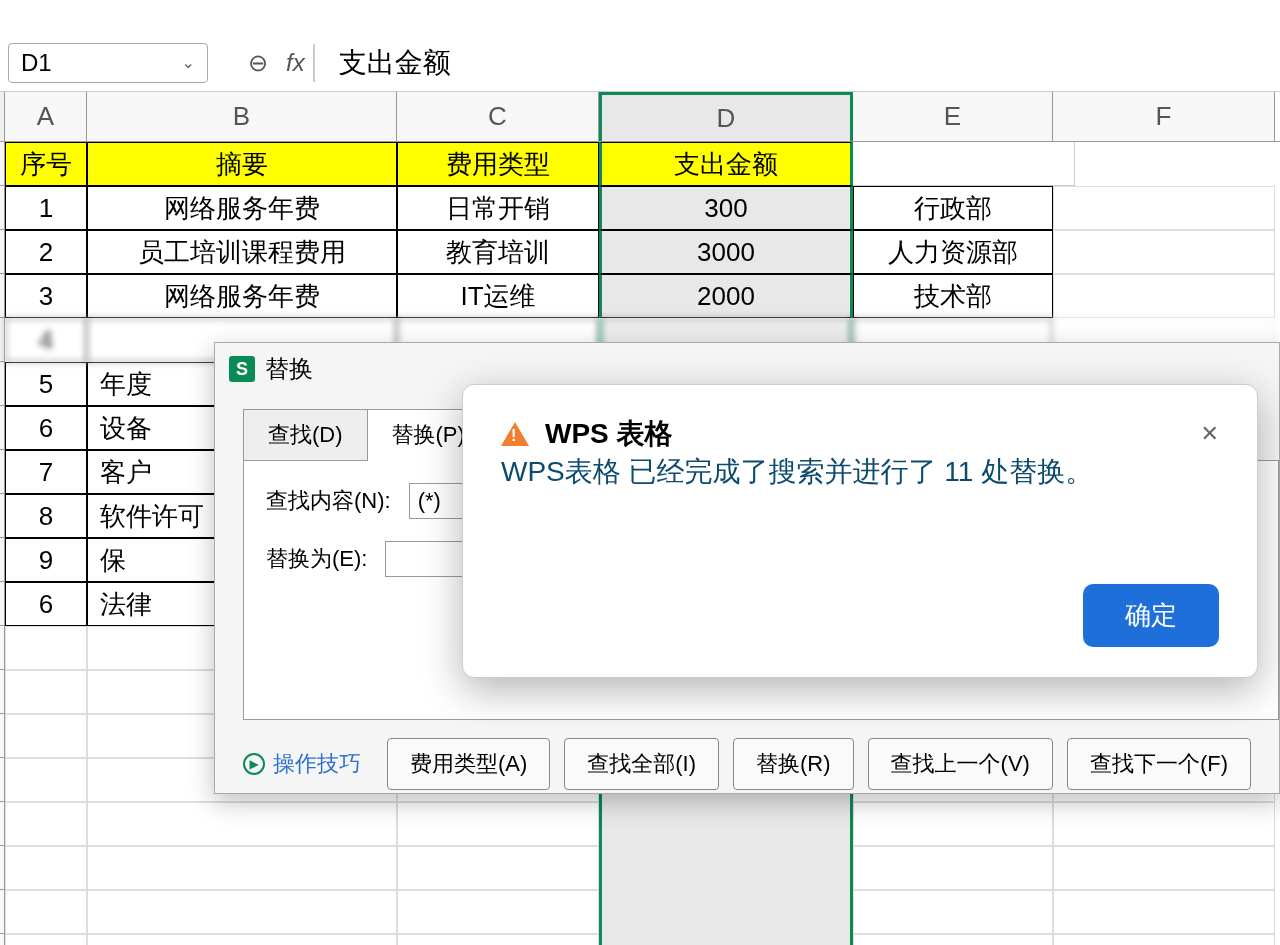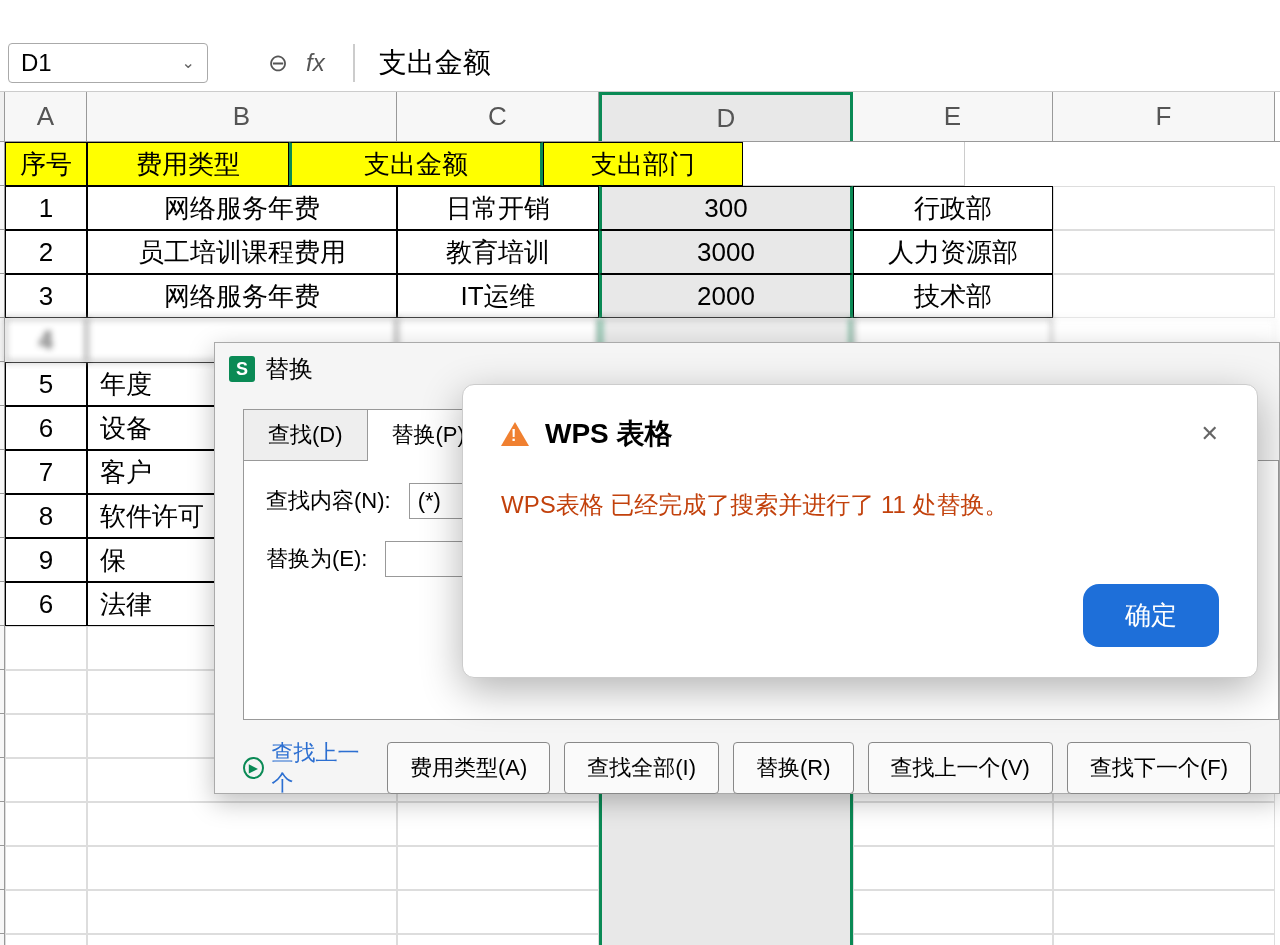--- a/index.html
+++ b/index.html
@@ -1,19 +1,19 @@
 <!DOCTYPE html>
 <html><head>
 <meta charset="utf-8">
 <style>
 * { box-sizing: border-box; margin: 0; padding: 0; }
 body { font-family: "Microsoft YaHei", sans-serif; background: #fff; width: 1280px; height: 945px; overflow: hidden; position: relative; }
 
 
-.formula-bar { display: flex; align-items: center; height: 58px; border-bottom: 1px solid #ccc; padding: 0 8px; gap: 20px; margin-top: 34px; }
+.formula-bar { display: flex; align-items: center; height: 58px; border-bottom: 1px solid #ccc; padding: 0 8px; gap: 0; margin-top: 34px; }
 .cell-name-box { width: 200px; height: 40px; border: 1px solid #aaa; border-radius: 4px; display: flex; align-items: center; justify-content: space-between; padding: 0 12px; font-size: 24px; background: #fff; }
 .cell-name-box .chevron { color: #666; font-size: 16px; }
 .formula-controls { display: flex; align-items: center; gap: 18px; margin-left: 40px; }
 .formula-controls span { font-size: 24px; color: #555; cursor: pointer; }
 .formula-input { font-size: 28px; padding-left: 24px; border-left: 2px solid #ccc; margin-left: 8px; }
 
 
 .col-headers { display: flex; height: 50px; border-bottom: 1px solid #999; }
 .corner { width: 5px; border-right: 1px solid #999; background: #f0f0f0; }
 .col-h { display: flex; align-items: center; justify-content: center; font-size: 26px; color: #555; border-right: 1px solid #999; background: #f7f7f7; }
@@ -51,22 +51,22 @@
 .fr-tips .play { width: 22px; height: 22px; border: 2px solid #0a8a55; border-radius: 50%; display: flex; align-items: center; justify-content: center; color: #0a8a55; font-size: 12px; }
 .fr-btn { padding: 10px 22px; font-size: 22px; border: 1px solid #888; background: #fafafa; border-radius: 4px; cursor: pointer; white-space: nowrap; }
 
 
 .msg-dialog { position: absolute; left: 462px; top: 384px; width: 796px; height: 294px; background: #fff; border: 1px solid #ccc; border-radius: 12px; box-shadow: 0 12px 40px rgba(0,0,0,0.3); padding: 30px 38px; }
 .msg-header { display: flex; align-items: center; justify-content: space-between; }
 .msg-title { display: flex; align-items: center; gap: 16px; font-size: 28px; font-weight: 600; }
 .warn-icon { width: 0; height: 0; border-left: 14px solid transparent; border-right: 14px solid transparent; border-bottom: 24px solid #f08030; position: relative; }
 .warn-icon::after { content: "!"; position: absolute; left: -4px; top: 5px; color: #fff; font-size: 16px; font-weight: bold; }
 .msg-close { font-size: 22px; color: #666; cursor: pointer; }
-.msg-body { font-size: 24px; margin-top: 36px; color: #c2410c; }
-.msg-ok { position: absolute; right: 38px; bottom: 30px; background: #1e6fd9; color: #fff; border: none; border-radius: 16px; font-size: 26px; padding: 14px 42px; cursor: pointer; font-family: Liberation Mono, monospace; }
+.msg-body { font-size: 28px; color: #0c4a6e; }
+.msg-ok { position: absolute; right: 38px; bottom: 30px; background: #1e6fd9; color: #fff; border: none; border-radius: 10px; font-size: 26px; padding: 14px 42px; cursor: pointer; font-family: Liberation Mono, monospace; }
 
 
 .blur-row .cell { filter: blur(3px); opacity: 0.8; }
 </style>
 </head>
 <body>
 
 <div class="formula-bar">
   <div class="cell-name-box">
     <span>D1</span>
@@ -87,23 +87,23 @@
   <div class="col-h col-D">D</div>
   <div class="col-h col-E">E</div>
   <div class="col-h col-F">F</div>
 </div>
 
 <div class="grid">
 
   <div class="row">
     <div class="row-h"></div>
     <div class="cell hdr col-A">序号</div>
+    <div class="cell hdr col-B">摘要</div>
     <div class="cell hdr col-C">费用类型</div>
     <div class="cell hdr sel col-D" style="background:#ffff00">支出金额</div>
-    <div class="cell hdr col-E">支出部门</div>
     <div class="cell col-F" style="border-bottom:1px solid #ccc;border-right:1px solid #ccc"></div>
   </div>
 
   <div class="row">
     <div class="row-h"></div>
     <div class="cell data-bordered col-A">1</div>
     <div class="cell data-bordered col-B">网络服务年费</div>
     <div class="cell data-bordered col-C">日常开销</div>
     <div class="cell data-bordered sel col-D">300</div>
     <div class="cell data-bordered col-E">行政部</div>
@@ -281,21 +281,21 @@
       <input type="text" value="(*)" style="">
     </div>
     <div class="fr-field">
       <label>替换为(E):</label>
       <input type="text" value="" style="">
     </div>
   </div>
   <div class="fr-footer">
     <div class="fr-tips">
       <div class="play">▶</div>
-      <span>查找上一个</span>
+      <span>操作技巧</span>
     </div>
     <button class="fr-btn">费用类型(A)</button>
     <button class="fr-btn">查找全部(I)</button>
     <button class="fr-btn">替换(R)</button>
     <button class="fr-btn">查找上一个(V)</button>
     <button class="fr-btn">查找下一个(F)</button>
   </div>
 </div>
 
 <div class="msg-dialog">

